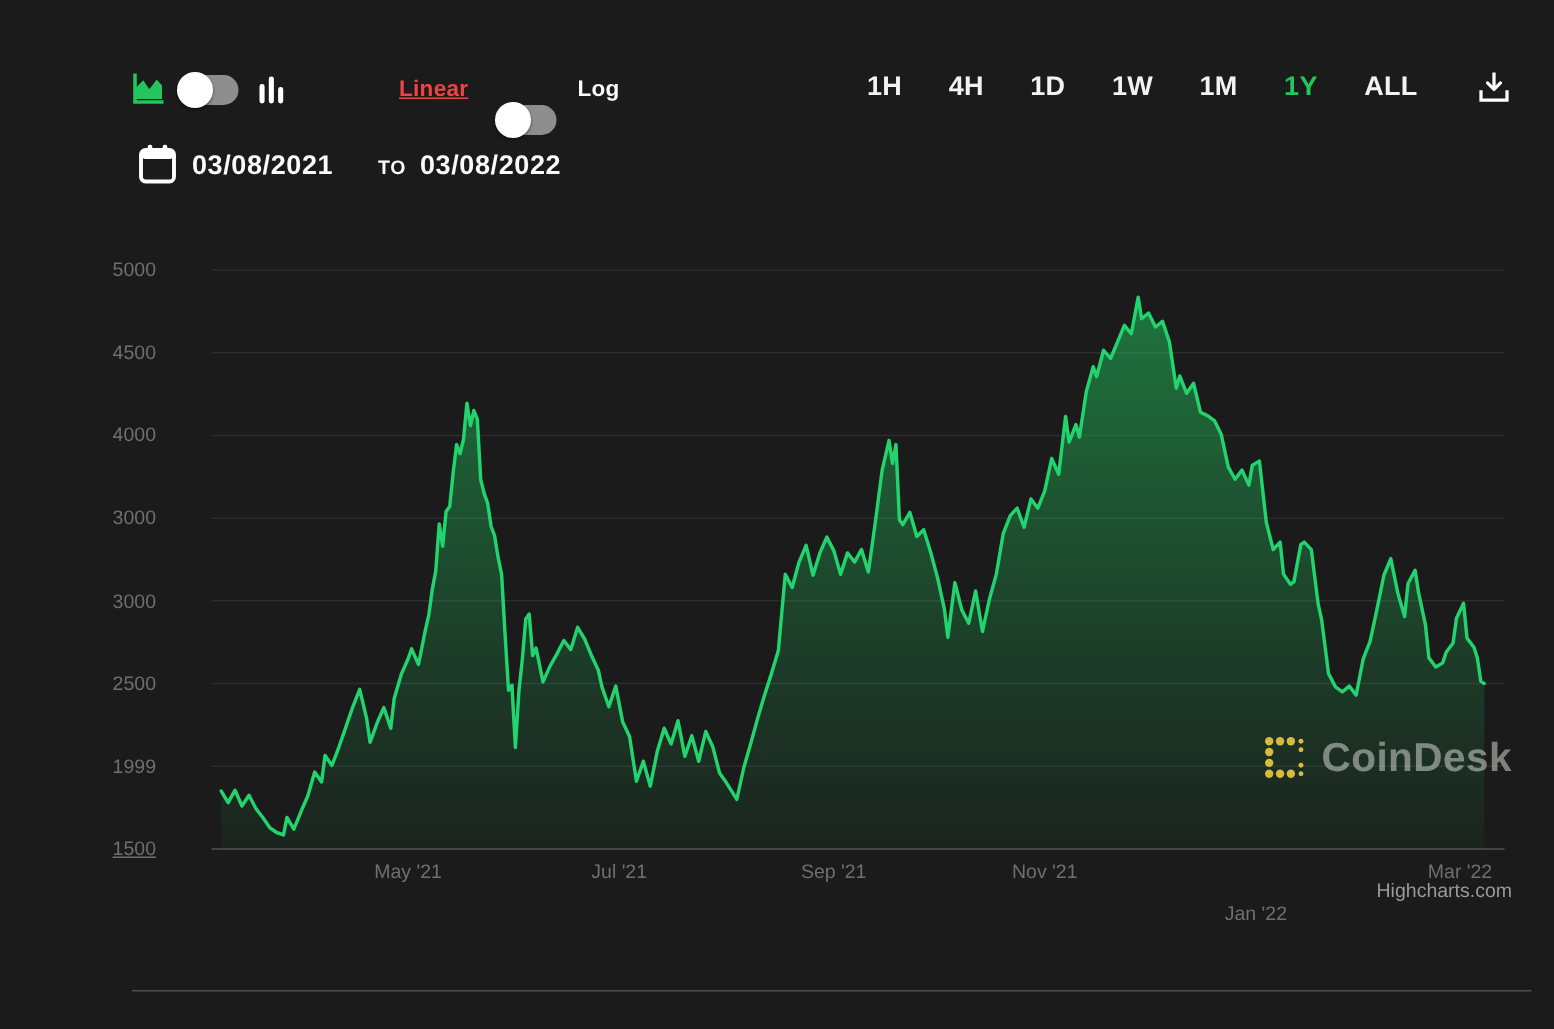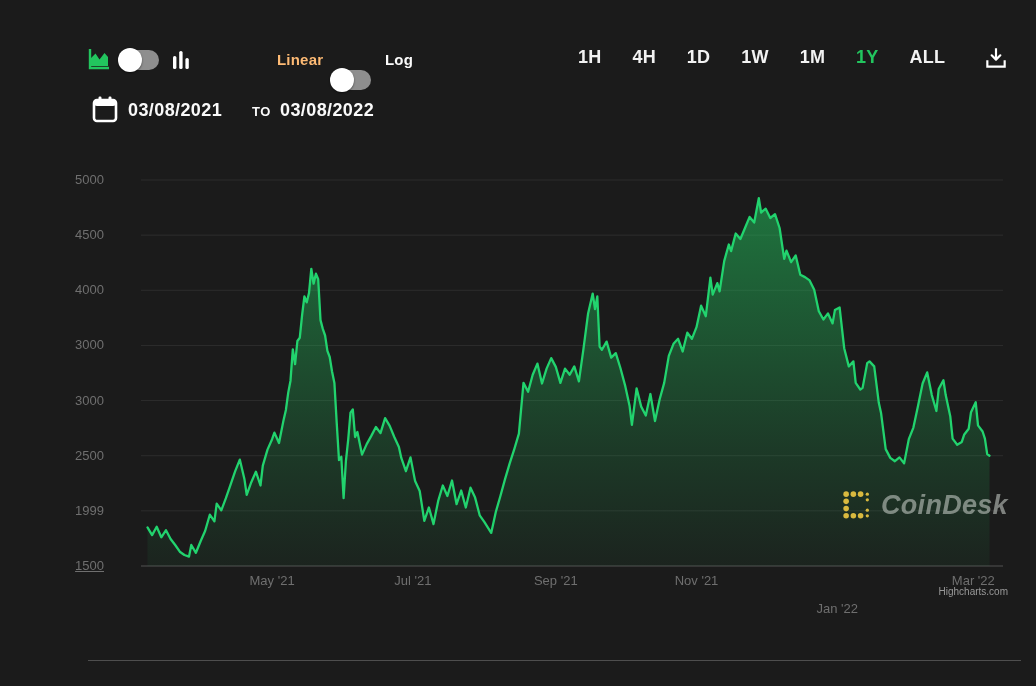--- a/index.html
+++ b/index.html
@@ -26,22 +26,22 @@
   .range-btn.active{color:#22c55e;}
   
   .date-text{
     font-size:18px;font-weight:600;color:#fafafa;letter-spacing:.4px;white-space:nowrap;overflow:hidden;
   }
   .to-label{font-size:13px;font-weight:700;color:#fafafa;letter-spacing:.5px;}
   
   .y-tick,.x-tick{color:#6f6f6f;font-size:13px;line-height:16px;}
   .y-tick{width:62px;text-align:right;}
   .x-tick{transform:translateX(-50%);white-space:nowrap;}
-  .credit{font-size:10px;color:#999999;}
-  .watermark{display:flex;align-items:center;gap:8px;font-style:italic;}
+  .credit{font-size:13px;color:#999999;}
+  .watermark{display:flex;align-items:center;gap:8px;}
   .watermark .wm-text{
     font-size:27px;font-weight:700;color:rgba(208,213,208,0.55);letter-spacing:.3px;
   }
   .divider{height:1px;background:#4e4e4e;}
 </style>
 </head>
 <body>
 
 <div class="stage">
 
@@ -55,21 +55,21 @@
     <span class="knob"></span>
   </div>
   <div class="abs icon-btn" style="left:172px;top:47px;width:18px;height:24px;">
     <svg width="18" height="24" viewBox="0 0 18 24">
       <rect x="1" y="9" width="3.4" height="13" rx="1.6" fill="#ffffff"></rect>
       <rect x="7.2" y="4" width="3.4" height="18" rx="1.6" fill="#ffffff"></rect>
       <rect x="13.4" y="11" width="3.4" height="11" rx="1.6" fill="#ffffff"></rect>
     </svg>
   </div>
 
-  <span class="abs scale-label" style="left:277px;top:51px;color:#fdba74;">Linear</span>
+  <span class="abs scale-label" style="left:266px;top:51px;color:#ef4444;text-decoration:underline;">Linear</span>
   <div class="abs toggle" style="left:331px;top:50px;">
     <span class="knob"></span>
   </div>
   <span class="abs scale-label" style="left:385px;top:51px;color:#fafafa;">Log</span>
 
   <div class="abs ranges" style="left:578px;top:47px;" id="ranges">
       <span class="range-btn">1H</span>
       <span class="range-btn">4H</span>
       <span class="range-btn">1D</span>
       <span class="range-btn">1W</span>

